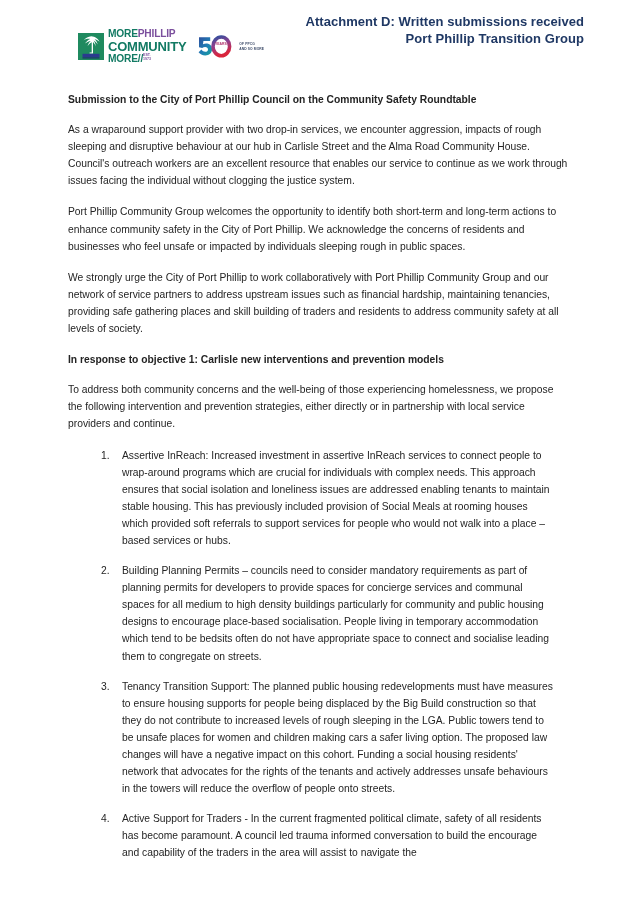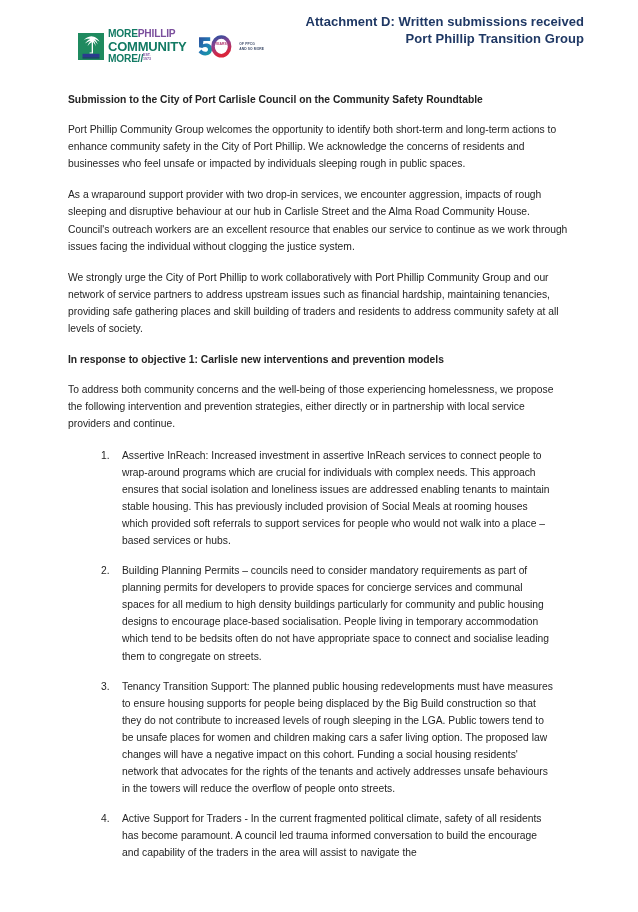--- a/index.html
+++ b/index.html
@@ -205,25 +205,25 @@
           <div>OF PPCG</div>
           <div>AND SO MORE</div>
         </div>
       </div>
 
     </div>
   </div>
 
   <div class="body-content">
 
-    <p class="para heading">Submission to the City of Port Carlisle Council on the Community Safety Roundtable</p>
+    <p class="para heading">Submission to the City of Port Phillip Council on the Community Safety Roundtable</p>
+
+    <p class="para">As a wraparound support provider with two drop-in services, we encounter aggression, impacts of rough sleeping and disruptive behaviour at our hub in Carlisle Street and the Alma Road Community House.  Council's outreach workers are an excellent resource that enables our service to continue as we work through issues facing the individual without clogging the justice system.</p>
 
     <p class="para">Port Phillip Community Group welcomes the opportunity to identify both short-term and long-term actions to enhance community safety in the City of Port Phillip. We acknowledge the concerns of residents and businesses who feel unsafe or impacted by individuals sleeping rough in public spaces.</p>
-
-    <p class="para">As a wraparound support provider with two drop-in services, we encounter aggression, impacts of rough sleeping and disruptive behaviour at our hub in Carlisle Street and the Alma Road Community House.  Council's outreach workers are an excellent resource that enables our service to continue as we work through issues facing the individual without clogging the justice system.</p>
 
     <p class="para">We strongly urge the City of Port Phillip to work collaboratively with Port Phillip Community Group and our network of service partners to address upstream issues such as financial hardship, maintaining tenancies, providing safe gathering places and skill building of traders and residents to address community safety at all levels of society.</p>
 
     <p class="para heading">In response to objective 1: Carlisle new interventions and prevention models</p>
 
     <p class="para">To address both community concerns and the well-being of those experiencing homelessness, we propose the following intervention and prevention strategies, either directly or in partnership with local service providers and continue.</p>
 
     <ol class="numbered">
       <li>Assertive InReach: Increased investment in assertive InReach services to connect people to wrap-around programs which are crucial for individuals with complex needs. This approach ensures that social isolation and loneliness issues are addressed enabling tenants to maintain stable housing. This has previously included provision of Social Meals at rooming houses which provided soft referrals to support services for people who would not walk into a place –based services or hubs.</li>
       <li>Building Planning Permits – councils need to consider mandatory requirements as part of planning permits for developers to provide spaces for concierge services and communal spaces for all medium to high density buildings particularly for community and public housing designs to encourage place-based socialisation.  People living in temporary accommodation which tend to be bedsits often do not have appropriate space to connect and socialise leading them to congregate on streets.</li>

